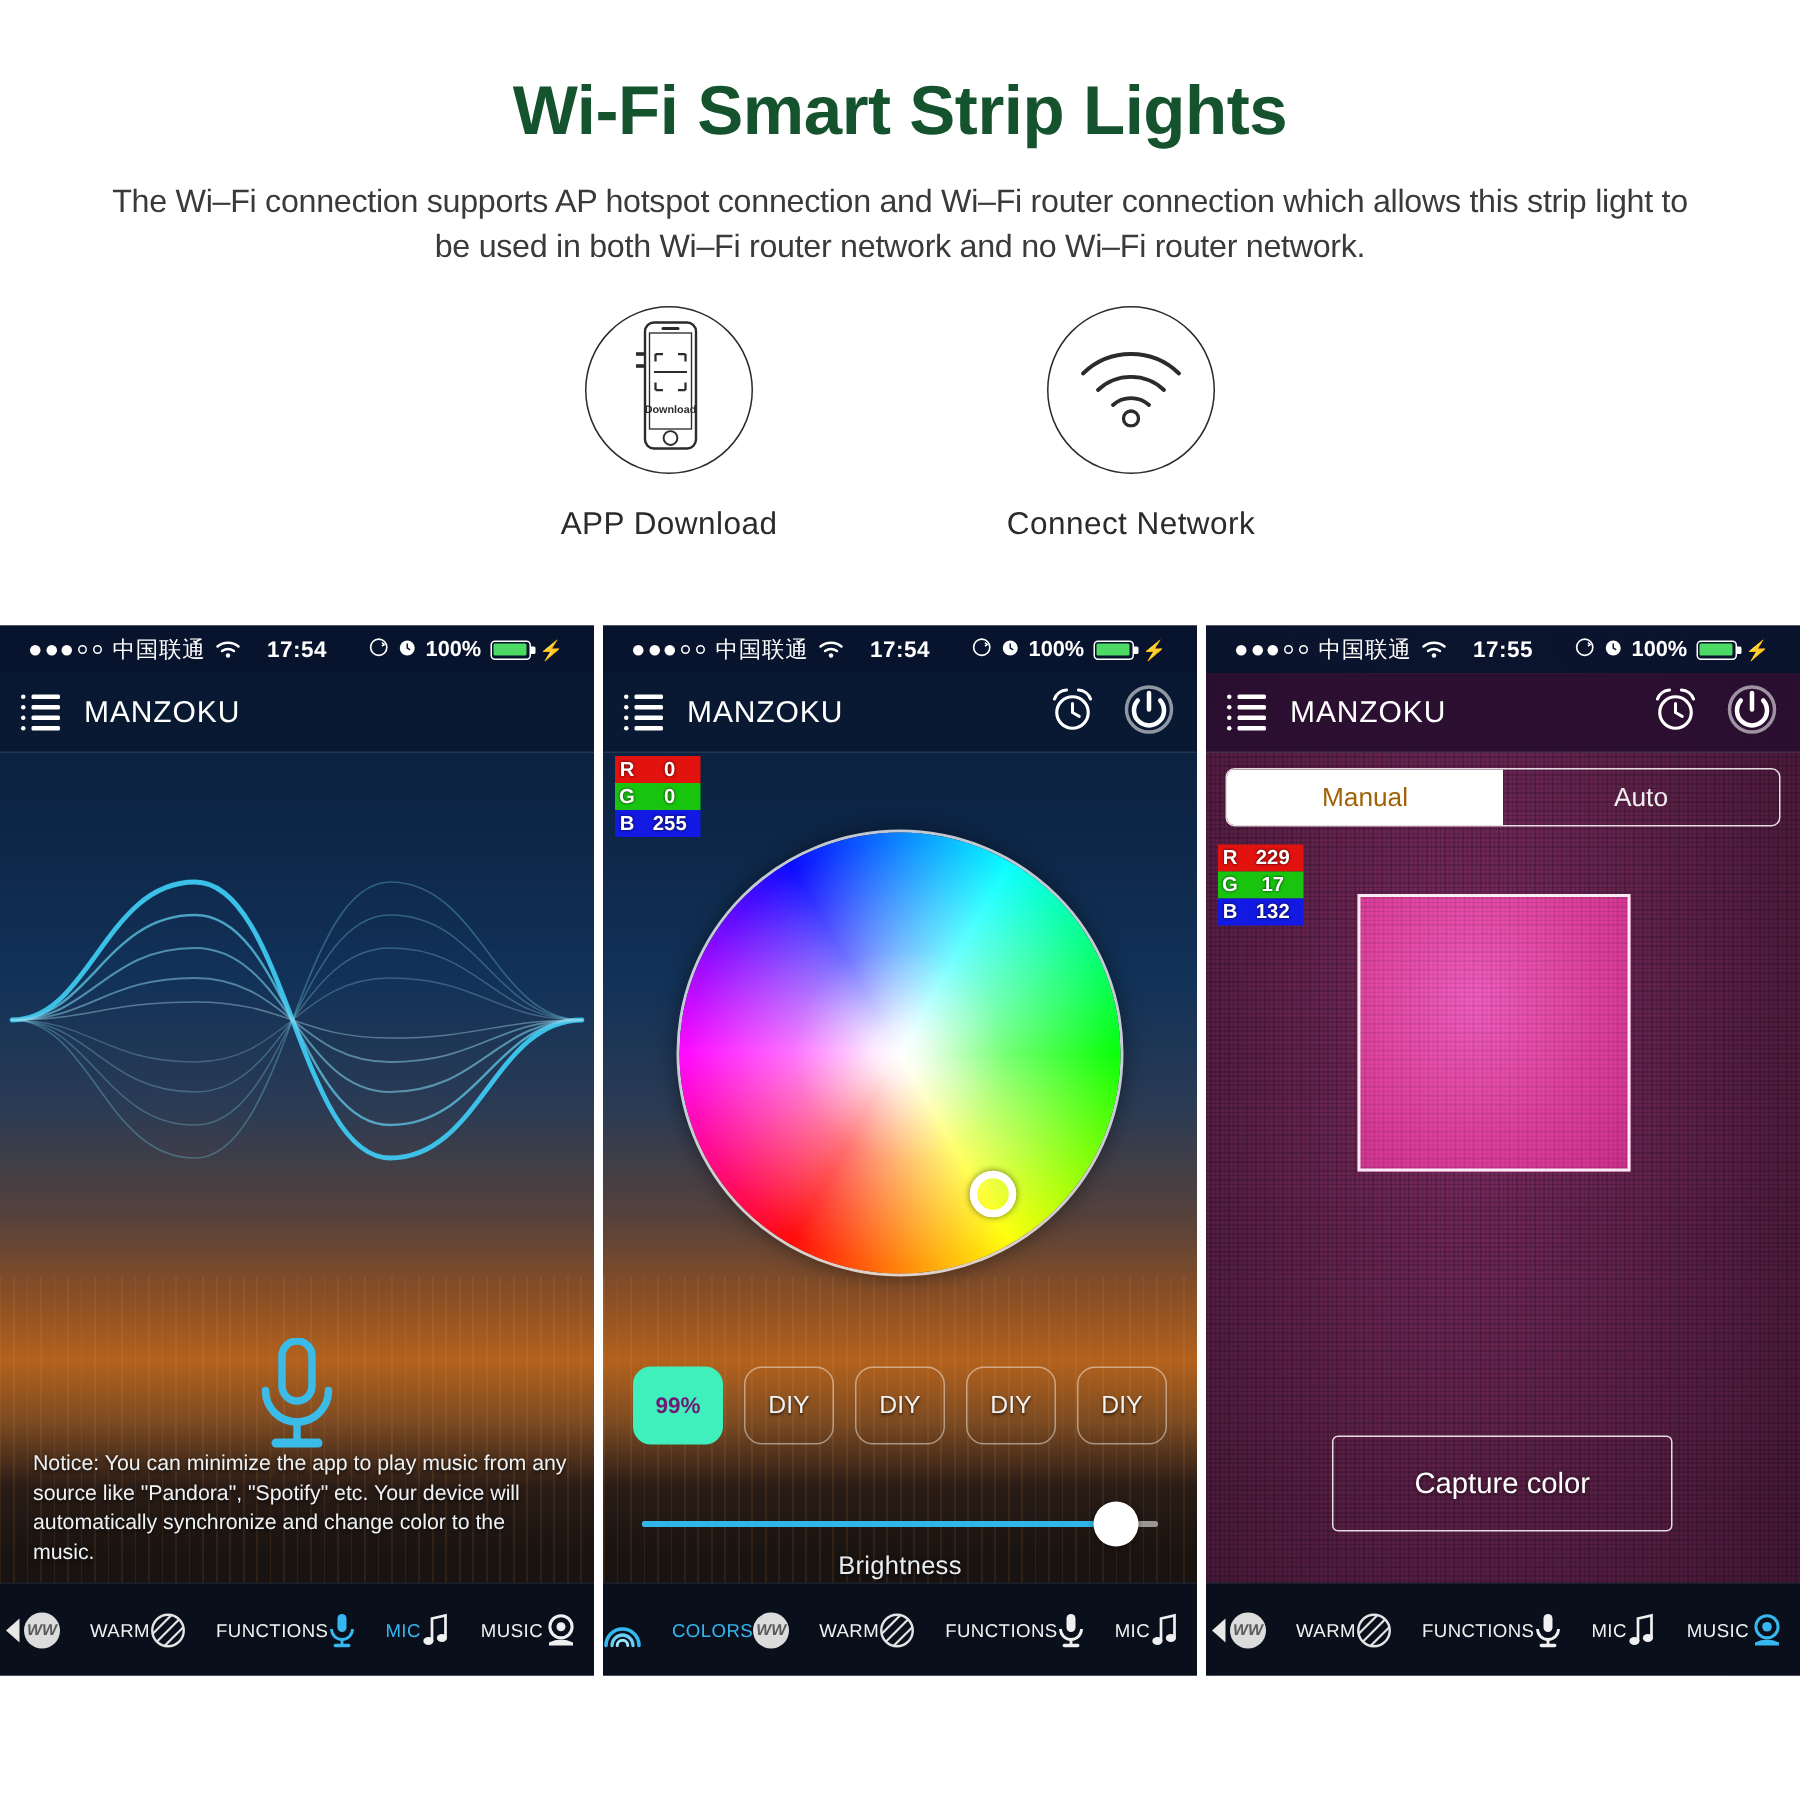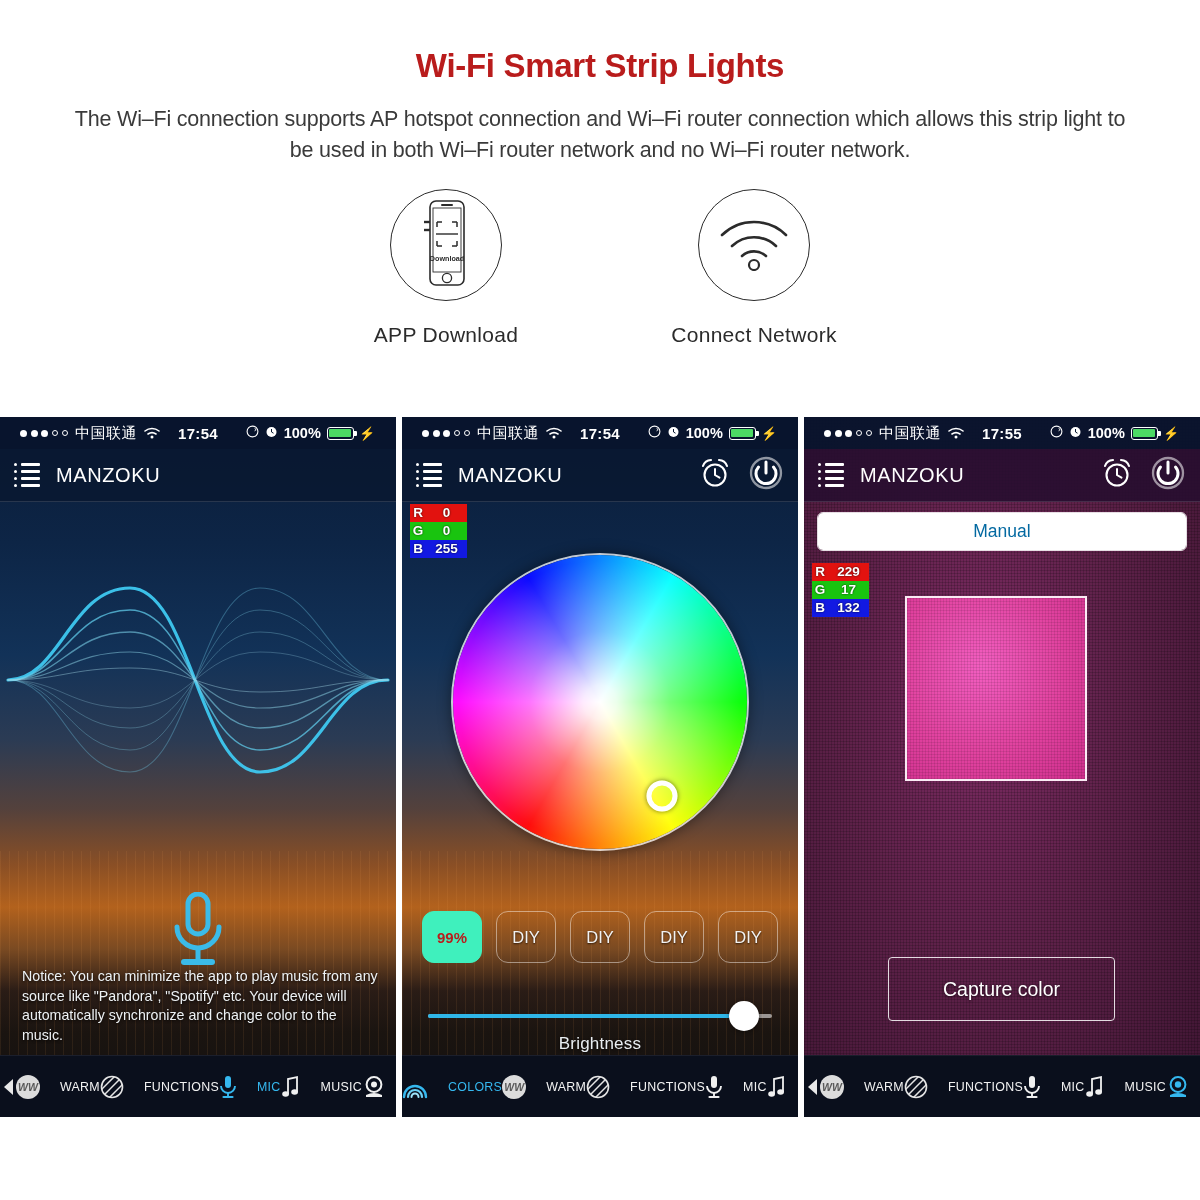--- a/index.html
+++ b/index.html
@@ -6,21 +6,21 @@
   html, body {
     width: 1200px; height: 1200px;
     background: #ffffff;
     font-family: "Liberation Sans", sans-serif;
     overflow: hidden;
   }
 
   
   .header { width: 1200px; padding-top: 48px; text-align: center; }
   .hero-title {
-    font-size: 33px; font-weight: bold; color: #b91c1c;
+    font-size: 46px; font-weight: bold; color: #14532d;
     letter-spacing: -0.3px; line-height: 1.1; text-align: center;
   }
   .hero-sub {
     margin-top: 20px;
     font-size: 21.5px; color: #3a3a3a; line-height: 1.42;
     max-width: 1070px; margin-left: auto; margin-right: auto;
     letter-spacing: -0.2px;
   }
 
   
@@ -230,35 +230,35 @@
     display: flex; gap: 14px; z-index: 5;
   }
   .diy-btn {
     flex: 1; height: 52px; border-radius: 12px;
     border: 1.4px solid rgba(255,255,255,0.45);
     display:flex; align-items:center; justify-content:center;
     color: #f2f2f2; font-size: 16.5px;
     text-shadow: 0 1px 2px rgba(0,0,0,0.7);
   }
   .diy-btn.pct {
-    background: #3ff0bd; border-color: #3ff0bd; color: #b91c1c;
+    background: #3ff0bd; border-color: #3ff0bd; color: #701a75;
     font-size: 15px; font-weight: bold; text-shadow: none;
   }
 
   
   .segctl {
     position: absolute; left: 13px; right: 13px; top: 10px; z-index: 5;
     height: 39px; border: 1.5px solid rgba(255,255,255,0.85);
     border-radius: 6px; display: flex; overflow: hidden;
   }
   .seg {
     flex: 1; display:flex; align-items:center; justify-content:center;
     font-size: 17.5px; color: #f0f0f0;
   }
-  .seg.on { background: #ffffff; color: #0369a1; }
+  .seg.on { background: #ffffff; color: #a16207; }
 
   .capture-frame {
     position: absolute; z-index: 4;
     border: 2.5px solid rgba(255,255,255,0.9);
     background: repeating-linear-gradient(0deg, rgba(0,0,0,0.09) 0 1px, transparent 1px 3px),
                 repeating-linear-gradient(90deg, rgba(0,0,0,0.09) 0 1px, transparent 1px 3px),
                 radial-gradient(ellipse at 42% 38%, #f25ec0 0%, #e1429f 55%, #cf2f8d 100%);
   }
   .capture-btn {
     position: absolute; z-index: 5;
@@ -745,20 +745,21 @@
           <line x1="18" y1="7" x2="18" y2="18" stroke="#fff" stroke-width="3" stroke-linecap="round"></line>
             </svg>
         </span>
       </span>
     </div>
 
     <div class="content">
 
       <div class="segctl">
         <span class="seg on">Manual</span>
+        <span class="seg">Auto</span>
       </div>
 
       <div class="rgb-box" style="top: 61px;">
         <div class="rgb-row r">
           <span class="rgb-key">R</span>
           <span class="rgb-val">229</span>
         </div>
         <div class="rgb-row g">
           <span class="rgb-key">G</span>
           <span class="rgb-val">17</span>

